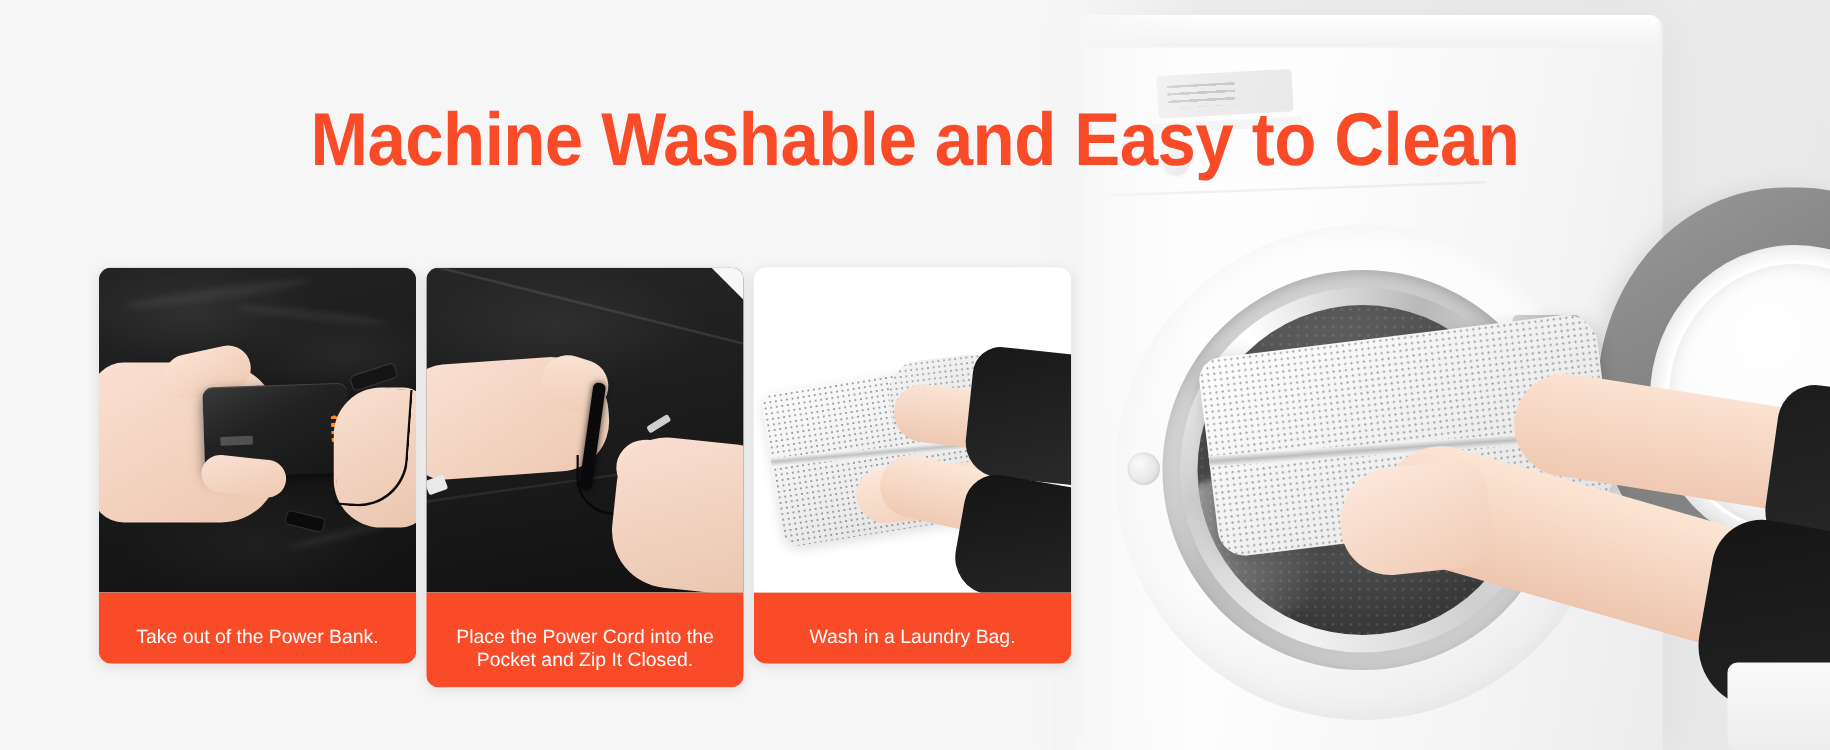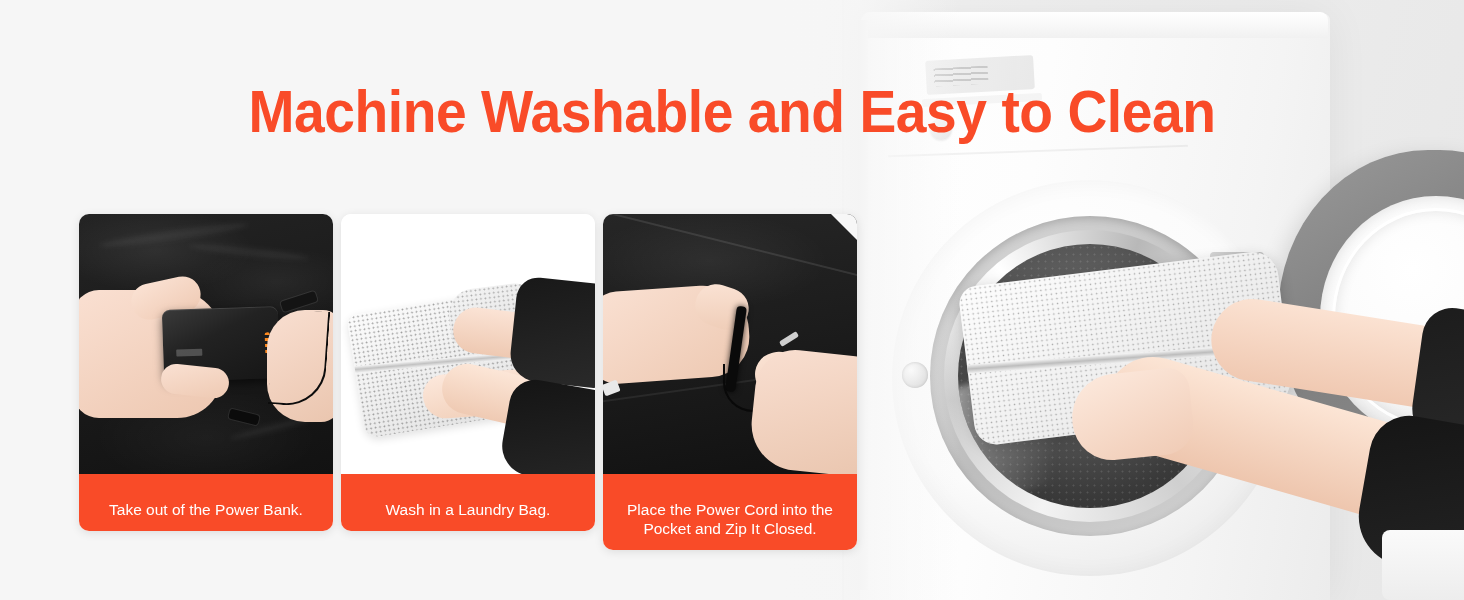--- a/index.html
+++ b/index.html
@@ -560,51 +560,51 @@
         </div>
         <div class="pb-finger"></div>
         <div class="cord-hand"></div>
         <div class="cord-plug"></div>
         <div class="cord-wire"></div>
         <div class="pocket-plug"></div>
       </div>
       <div class="caption">Take out of the Power Bank.</div>
     </div>
 
+    <div class="card card-2">
+      <div class="card-photo">
+        <div class="fabric2"></div>
+        <div class="fold-line"></div>
+        <div class="fold-line2"></div>
+        <div class="z-hand-l"></div>
+        <div class="z-finger-l"></div>
+        <div class="pocket-slit"></div>
+        <div class="zip-cord"></div>
+        <div class="zip-pull"></div>
+        <div class="z-finger-r"></div>
+        <div class="z-hand-r"></div>
+        <div class="tag-white"></div>
+        <div class="notch"></div>
+      </div>
+      <div class="caption">Place the Power Cord into the Pocket and Zip It Closed.</div>
+    </div>
+
     <div class="card card-3">
       <div class="card-photo">
         <div class="white-bg"></div>
         <div class="bag3">
           <div class="mesh3"></div>
           <div class="zip3"></div>
         </div>
         <div class="bag3-flap">
           <div class="mesh3b"></div>
         </div>
         <div class="hand3"></div>
         <div class="arm3-top"></div>
         <div class="arm3-bottom"></div>
         <div class="sleeve3-top"></div>
         <div class="sleeve3-bottom"></div>
       </div>
       <div class="caption">Wash in a Laundry Bag.</div>
     </div>
 
-    <div class="card card-2">
-      <div class="card-photo">
-        <div class="fabric2"></div>
-        <div class="fold-line"></div>
-        <div class="fold-line2"></div>
-        <div class="z-hand-l"></div>
-        <div class="z-finger-l"></div>
-        <div class="pocket-slit"></div>
-        <div class="zip-cord"></div>
-        <div class="zip-pull"></div>
-        <div class="z-finger-r"></div>
-        <div class="z-hand-r"></div>
-        <div class="tag-white"></div>
-        <div class="notch"></div>
-      </div>
-      <div class="caption">Place the Power Cord into the Pocket and Zip It Closed.</div>
-    </div>
-
   </div>
 </div>
 
 </body></html>

